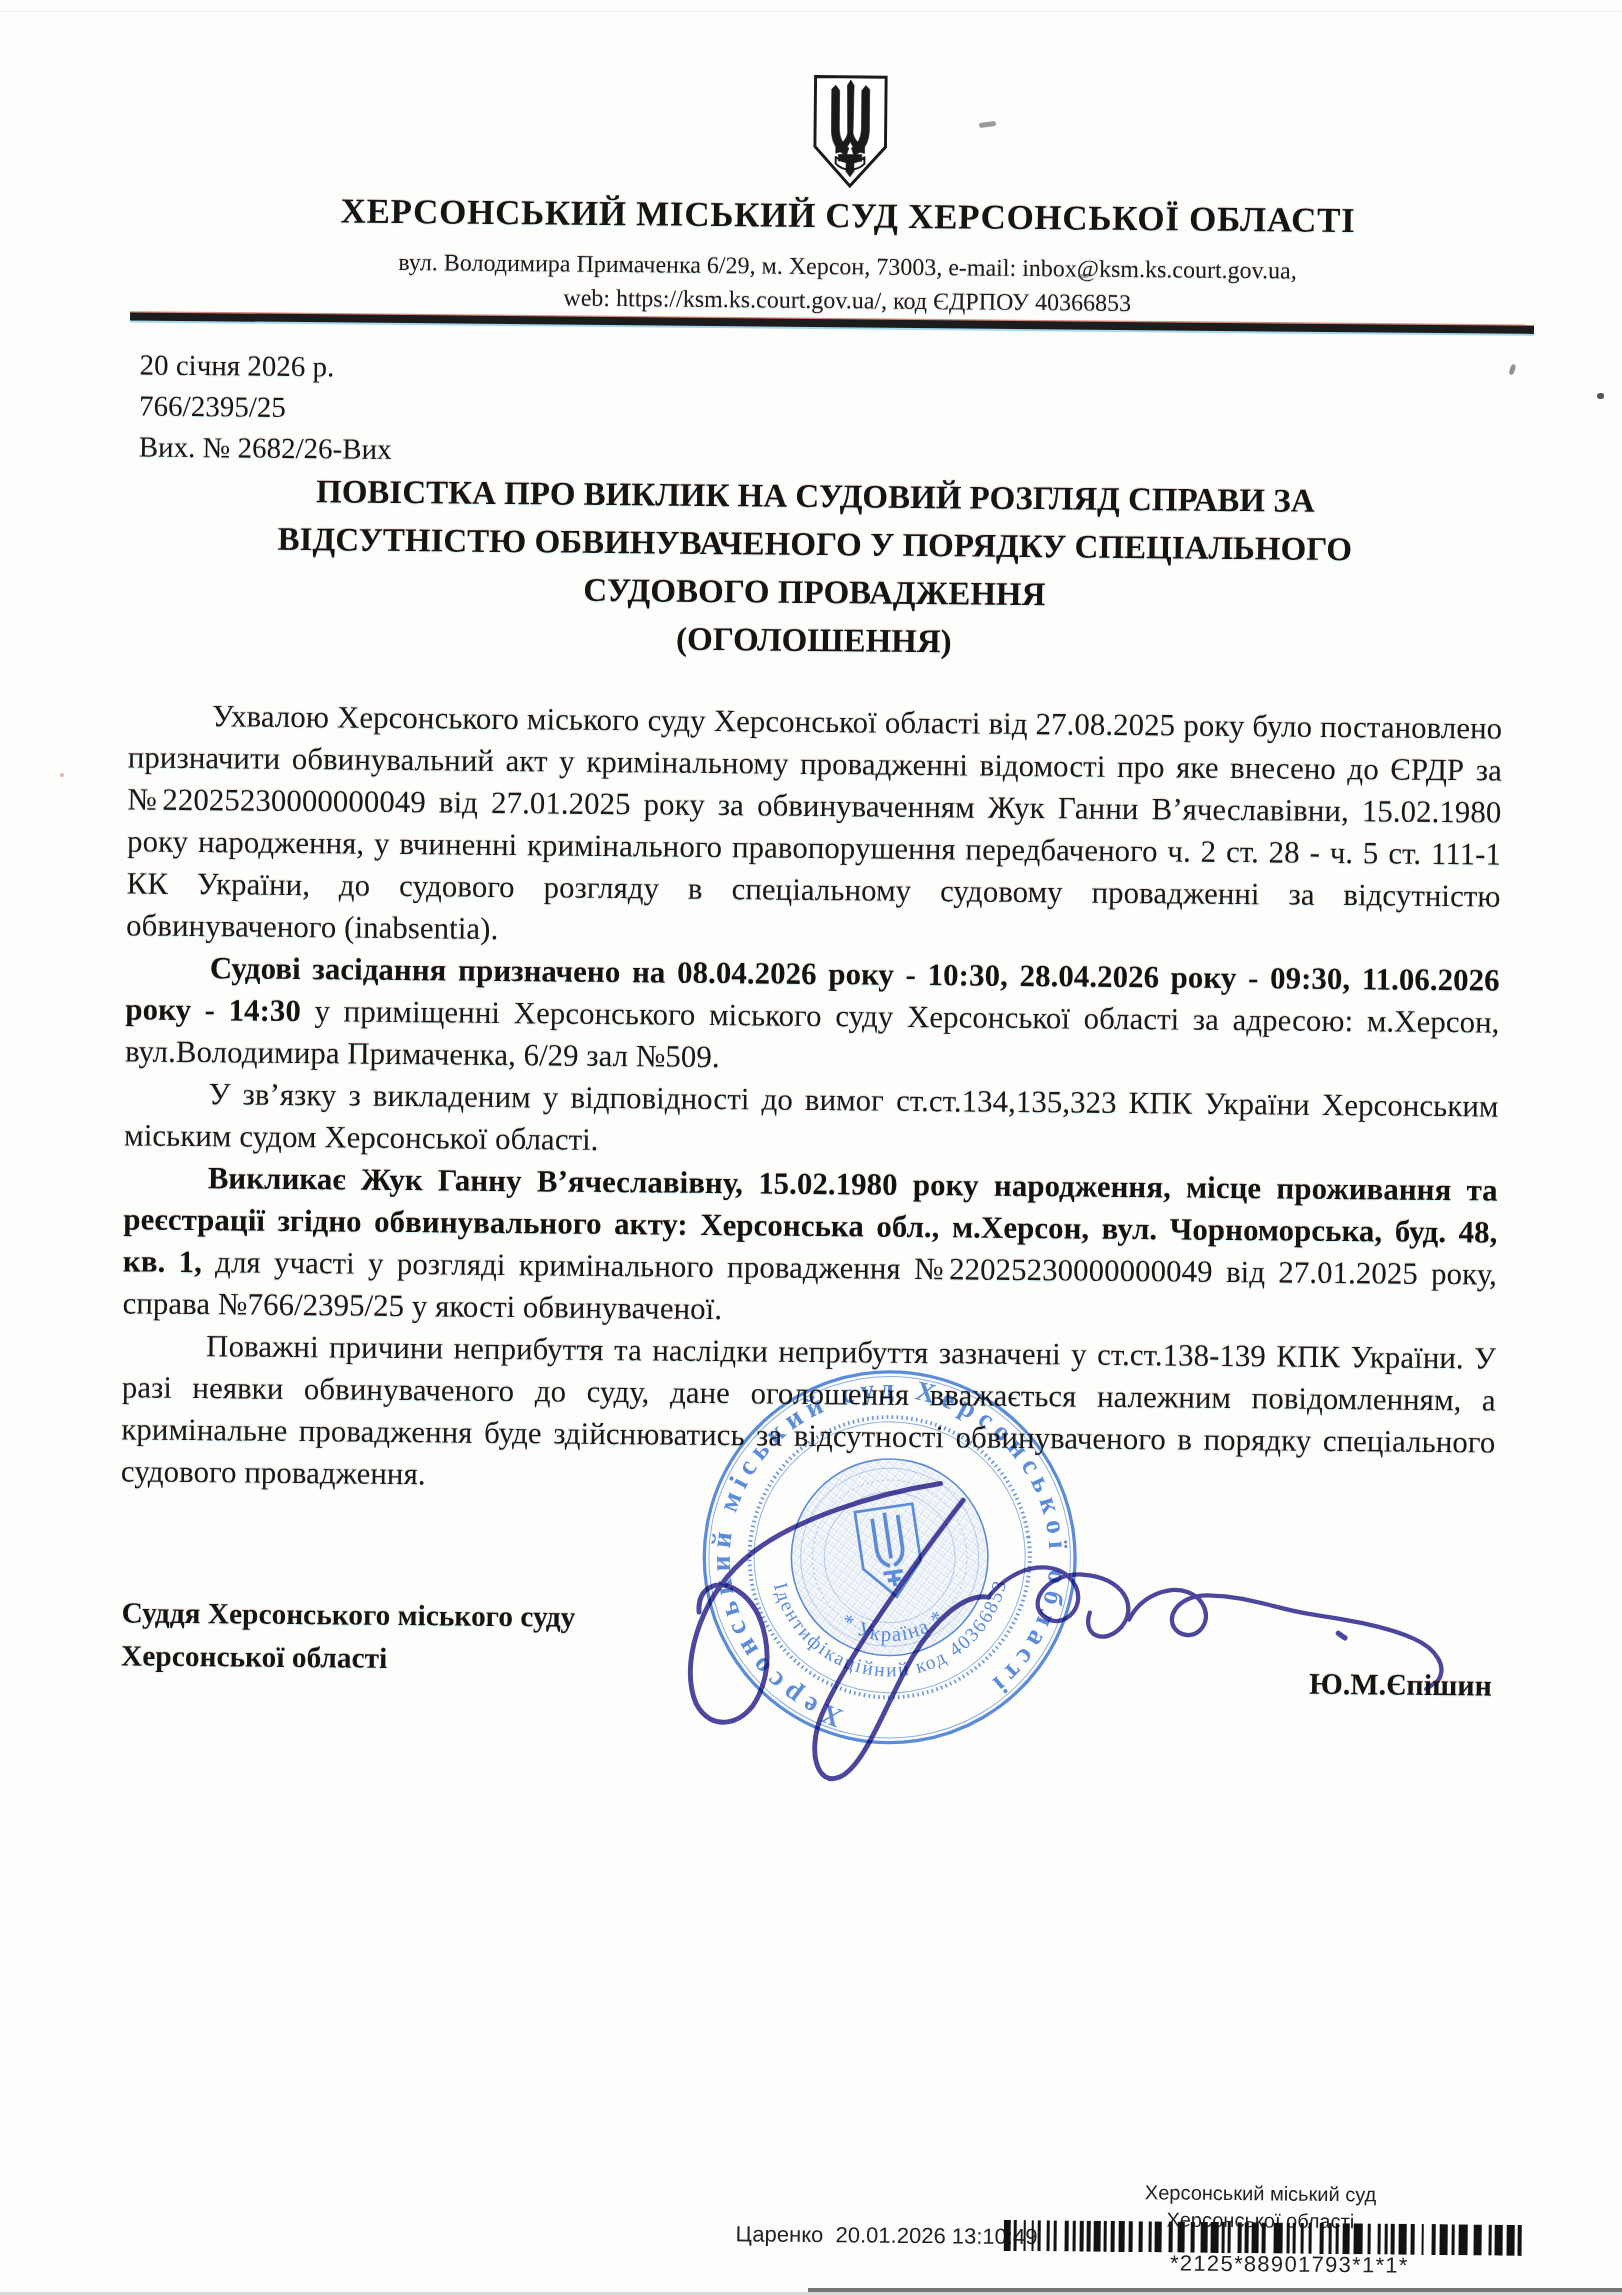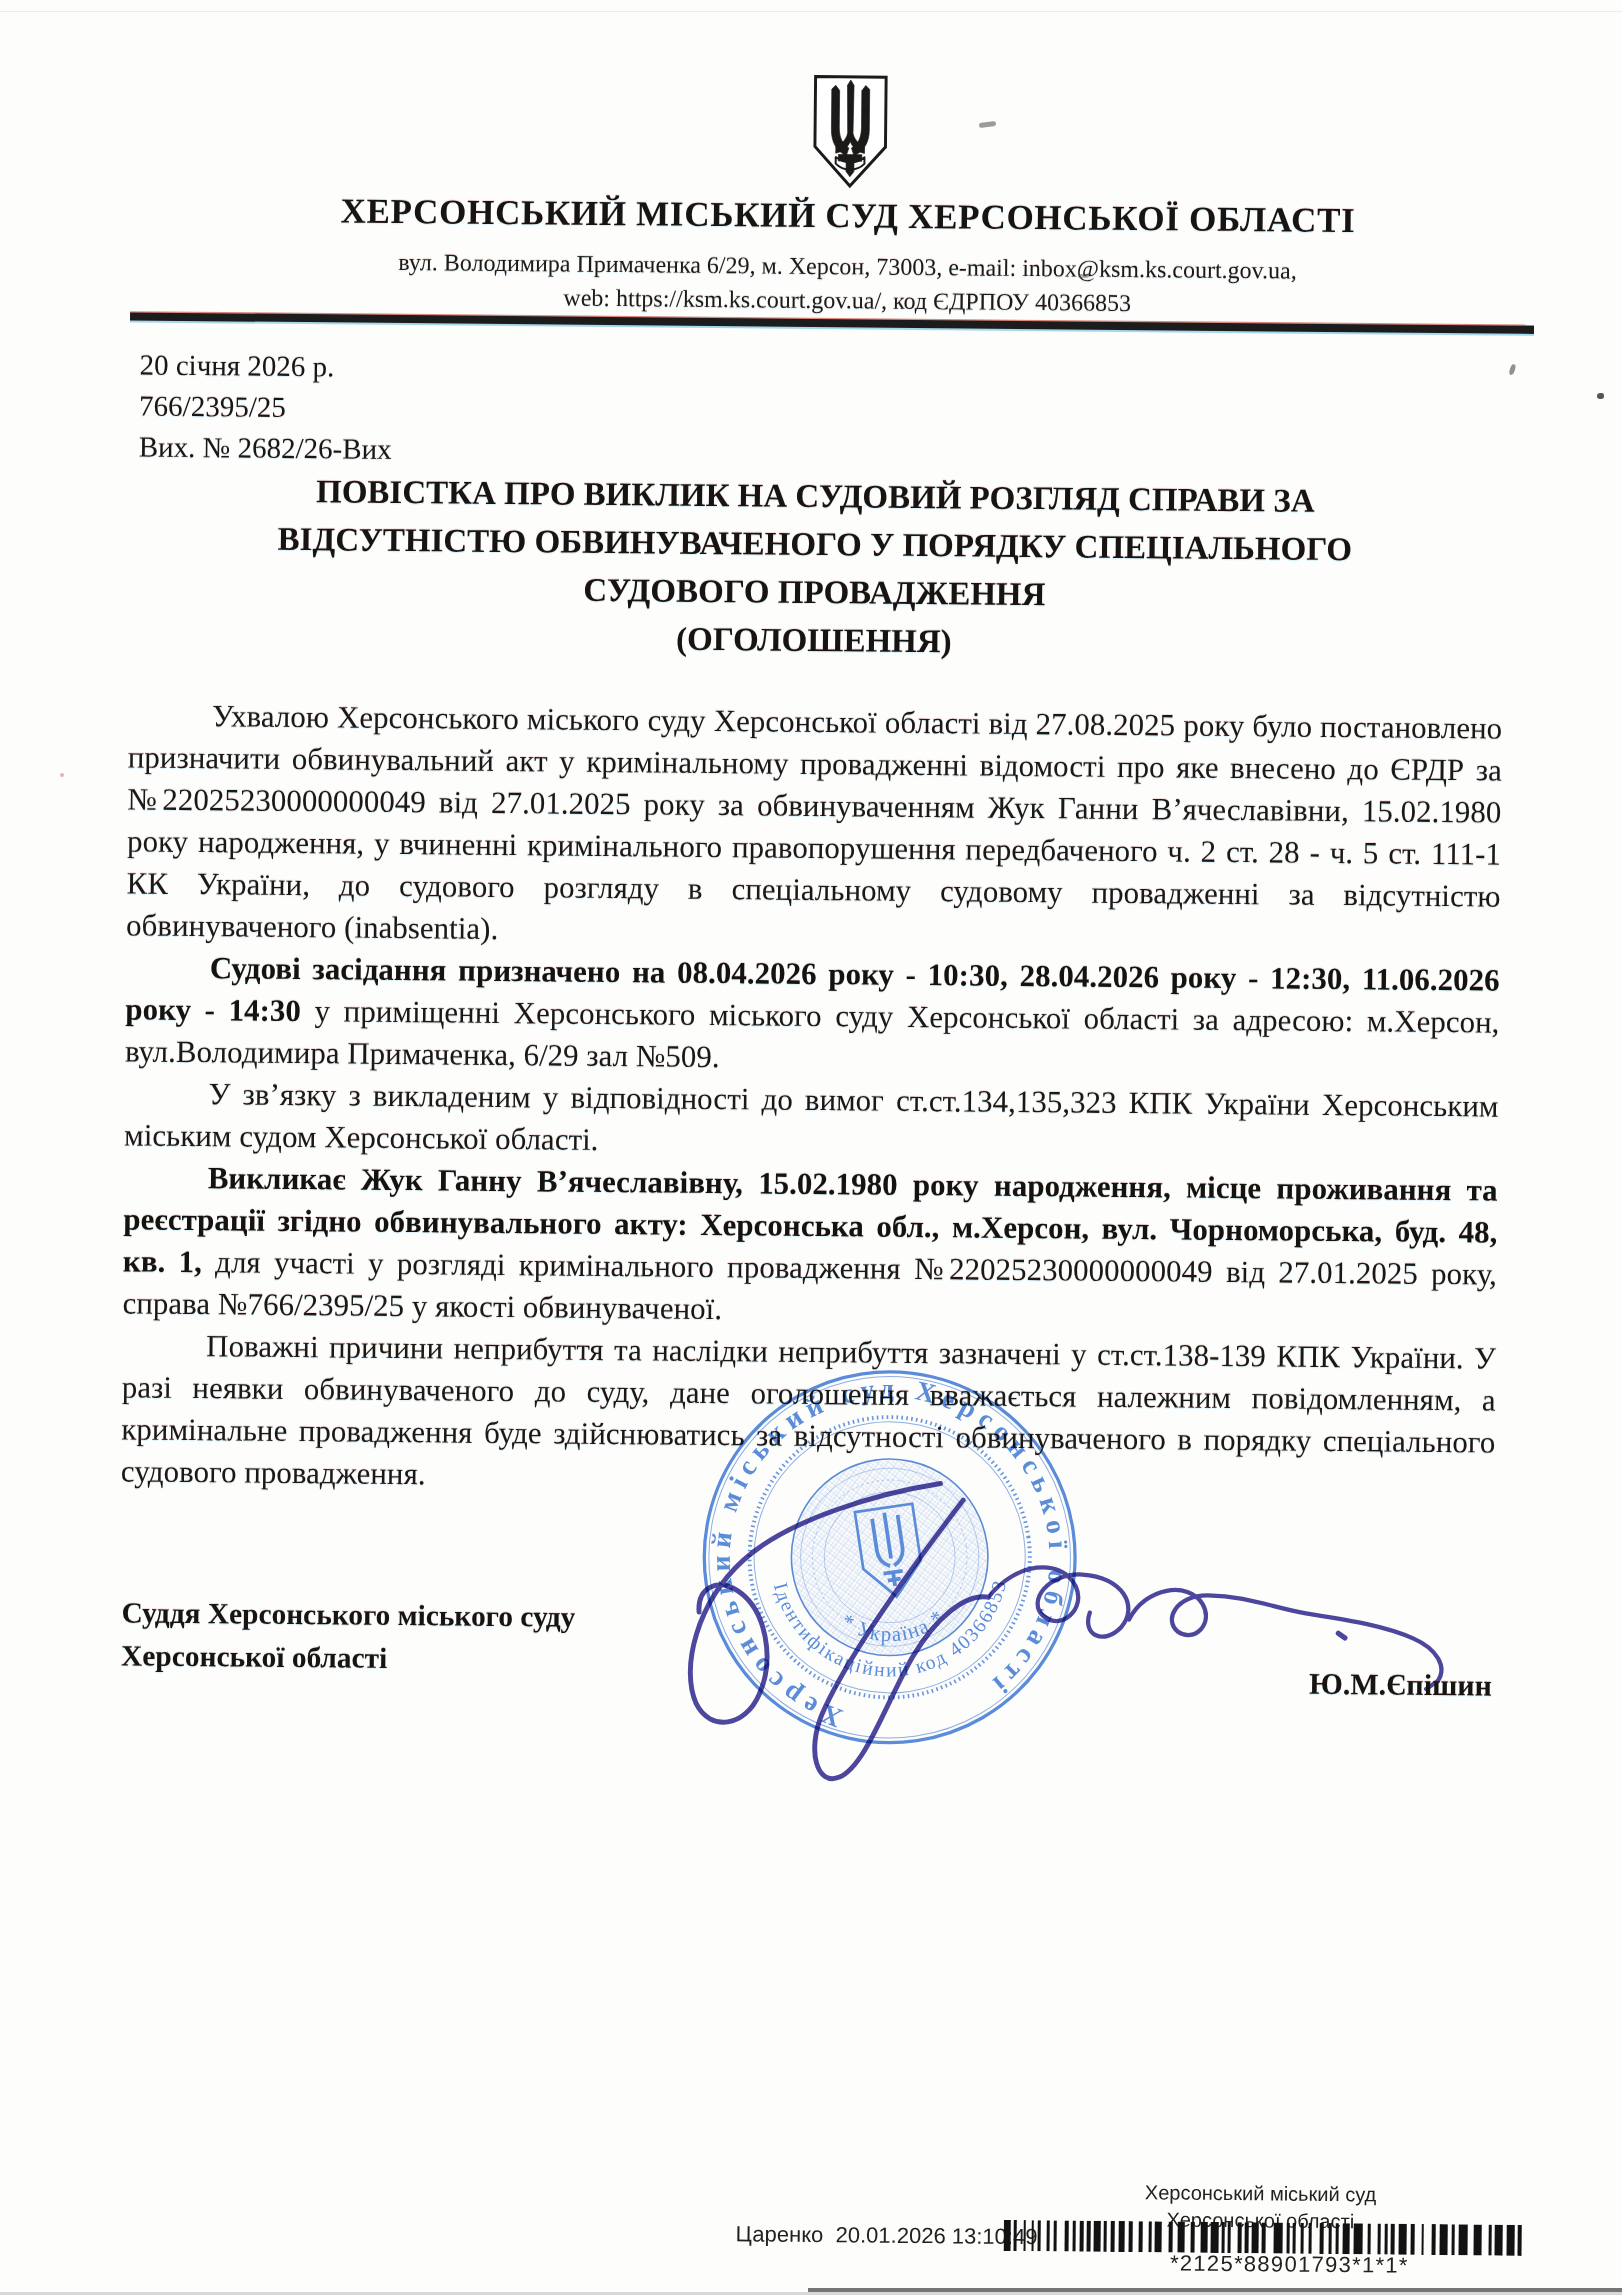--- a/index.html
+++ b/index.html
@@ -88,21 +88,21 @@
 
     <div class="title">
       <div class="fr">ПОВІСТКА ПРО ВИКЛИК НА СУДОВИЙ РОЗГЛЯД СПРАВИ ЗА</div>
       <div class="fr">ВІДСУТНІСТЮ ОБВИНУВАЧЕНОГО У ПОРЯДКУ СПЕЦІАЛЬНОГО</div>
       <div class="fr">СУДОВОГО ПРОВАДЖЕННЯ</div>
       <div class="fr">(ОГОЛОШЕННЯ)</div>
     </div>
 
     <div class="body">
       <p class="fr"><span>Ухвалою Херсонського міського суду Херсонської області  від 27.08.2025 року було постановлено призначити обвинувальний акт  у кримінальному провадженні  відомості про яке внесено до ЄРДР за №22025230000000049 від 27.01.2025 року за обвинуваченням Жук Ганни В’ячеславівни, 15.02.1980 року народження, у вчиненні кримінального правопорушення передбаченого ч. 2 ст. 28 - ч. 5 ст. 111-1 КК України, до судового розгляду в спеціальному судовому провадженні за відсутністю обвинуваченого (inabsentia).</span></p>
-      <p class="fr"><span class="b">Судові засідання призначено на 08.04.2026 року - 10:30, 28.04.2026 року - 12:30, 11.06.2026 року - 14:30</span><span> у приміщенні Херсонського міського суду Херсонської області  за адресою: м.Херсон, вул.Володимира Примаченка, 6/29  зал №509.</span></p>
+      <p class="fr"><span class="b">Судові засідання призначено на 08.04.2026 року - 10:30, 28.04.2026 року - 09:30, 11.06.2026 року - 14:30</span><span> у приміщенні Херсонського міського суду Херсонської області  за адресою: м.Херсон, вул.Володимира Примаченка, 6/29  зал №509.</span></p>
       <p class="fr"><span>У зв’язку з викладеним у відповідності до вимог  ст.ст.134,135,323 КПК України Херсонським міським судом Херсонської області.</span></p>
       <p class="fr"><span class="b">Викликає  Жук Ганну В’ячеславівну, 15.02.1980 року народження, місце проживання та реєстрації згідно обвинувального акту: Херсонська обл., м.Херсон, вул. Чорноморська, буд. 48, кв. 1,</span><span>  для участі у розгляді кримінального провадження №22025230000000049 від 27.01.2025 року, справа №766/2395/25 у якості обвинуваченої.</span></p>
       <p class="fr"><span>Поважні причини неприбуття та наслідки неприбуття зазначені у ст.ст.138-139 КПК України. У разі неявки обвинуваченого до суду, дане оголошення вважається належним повідомленням, а кримінальне провадження буде здійснюватись за відсутності обвинуваченого в порядку спеціального судового провадження.</span></p>
     </div>
 
     <svg class="stamp" viewBox="0 0 600 600">
       <defs>
         <pattern id="net" width="11" height="11" patternUnits="userSpaceOnUse" patternTransform="rotate(45)">
           <path d="M0 0 H11 M0 5.5 H11 M0 0 V11 M5.5 0 V11" stroke="var(--stamp)" stroke-width="1"></path>
         </pattern>

